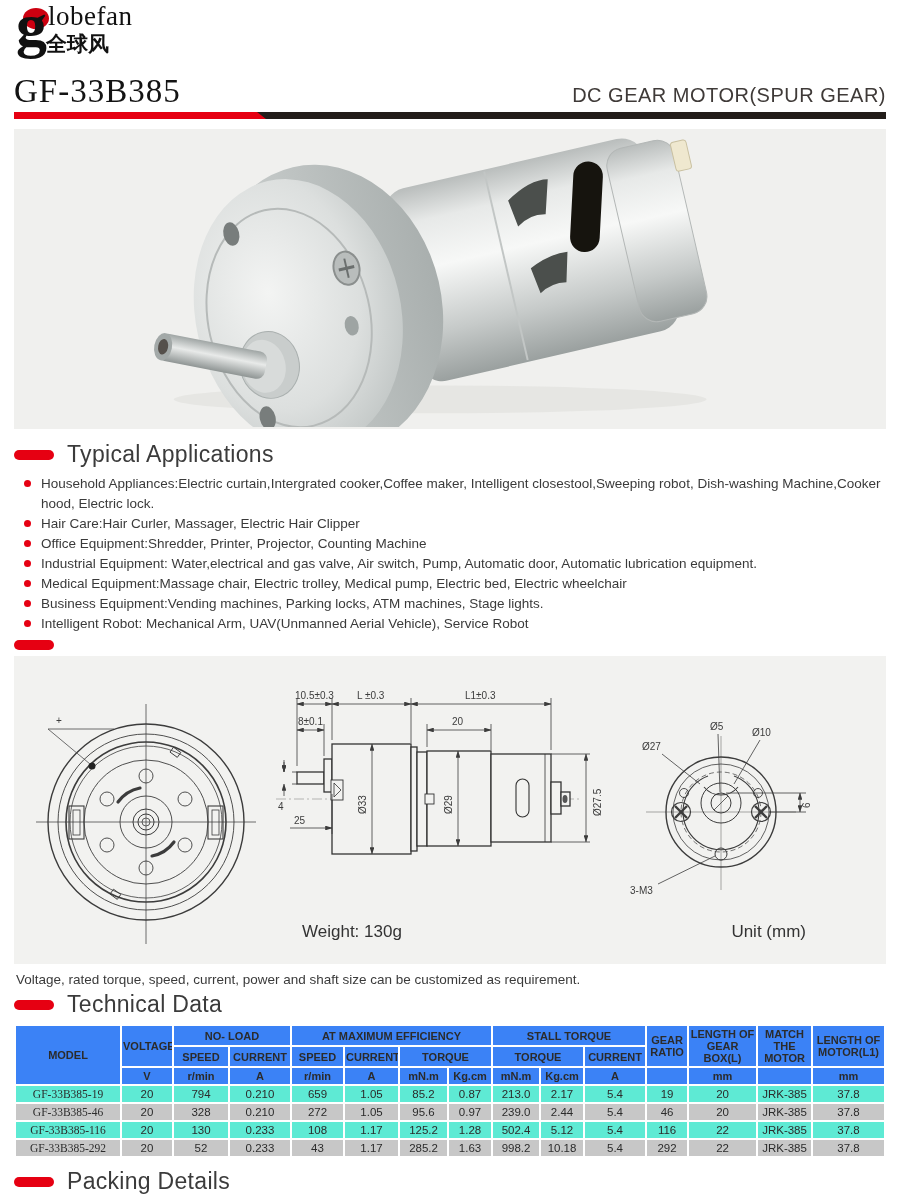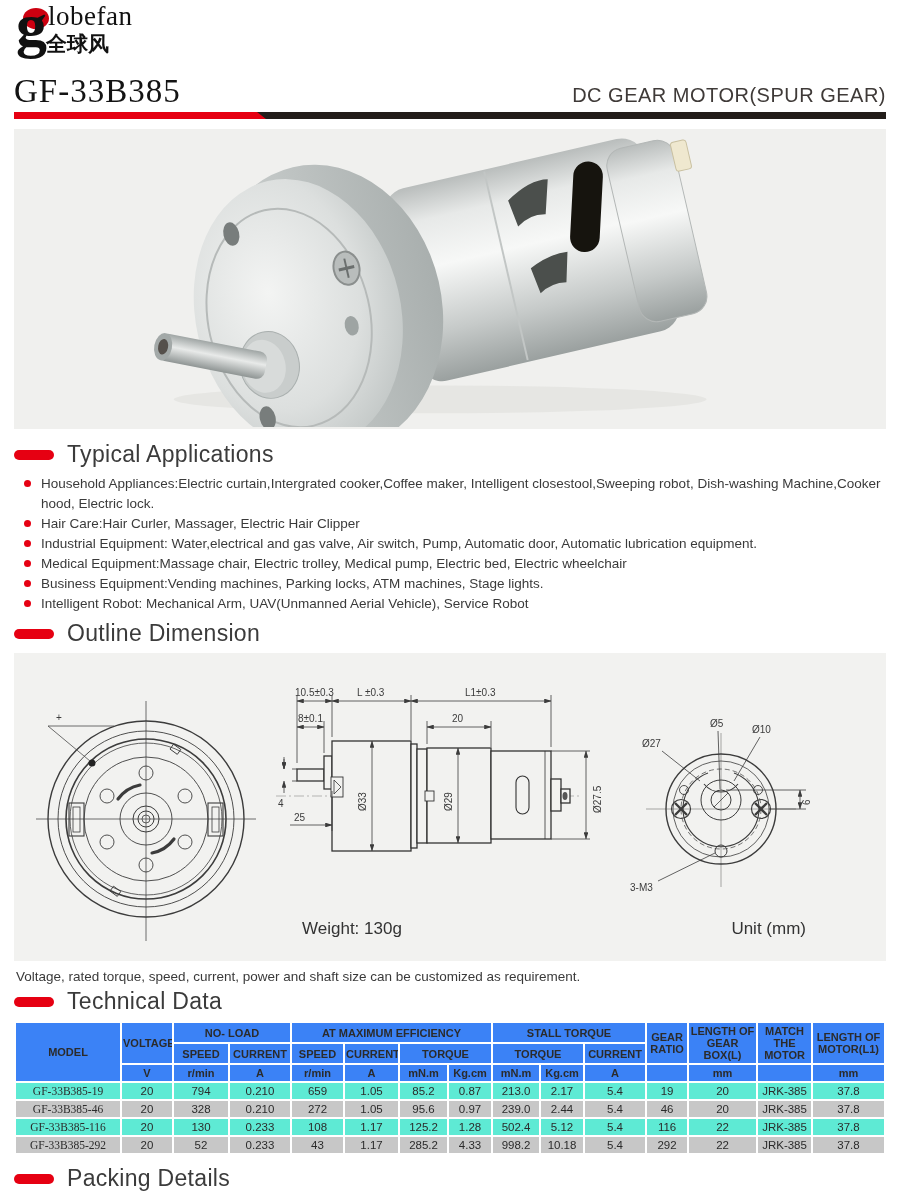--- a/index.html
+++ b/index.html
@@ -131,29 +131,29 @@
     </svg>
   </div>
 
   <div class="sec-head">
     <span class="sec-dash"></span>
     <span class="sec-title">Typical Applications</span>
   </div>
   <div class="apps">
     <div class="app-item"><span class="app-bullet"></span><span>Household Appliances:Electric curtain,Intergrated cooker,Coffee maker, Intelligent closestool,Sweeping robot, Dish-washing Machine,Cooker hood, Electric lock.</span></div>
     <div class="app-item"><span class="app-bullet"></span><span>Hair Care:Hair Curler, Massager, Electric Hair Clipper</span></div>
+    <div class="app-item"><span class="app-bullet"></span><span>Office Equipment:Shredder, Printer, Projector, Counting Machine</span></div>
     <div class="app-item"><span class="app-bullet"></span><span>Industrial Equipment: Water,electrical and gas valve, Air switch, Pump, Automatic door, Automatic lubrication equipment.</span></div>
     <div class="app-item"><span class="app-bullet"></span><span>Medical Equipment:Massage chair, Electric trolley, Medical pump, Electric bed, Electric wheelchair</span></div>
     <div class="app-item"><span class="app-bullet"></span><span>Business Equipment:Vending machines, Parking locks, ATM machines, Stage lights.</span></div>
     <div class="app-item"><span class="app-bullet"></span><span>Intelligent Robot: Mechanical Arm, UAV(Unmanned Aerial Vehicle), Service Robot</span></div>
   </div>
 
   <div class="sec-head" style="margin-top:6px">
     <span class="sec-dash"></span>
-    <span class="sec-title">Outline Dimension</span>
   </div>
 
   <div class="draw-box">
 
     <svg class="svg-front" width="235" height="268" viewBox="0 0 235 268">
       <g stroke="#4a4a4a" fill="none" stroke-width="0.8">
         <line x1="8" y1="138" x2="228" y2="138"></line>
         <line x1="118" y1="20" x2="118" y2="260"></line>
       </g>
       <g stroke="#3c3c3c" fill="none">
@@ -416,21 +416,21 @@
       <td>37.8</td>
     </tr>
     <tr class="r-dark">
       <td class="model-cell">GF-33B385-292</td>
       <td>20</td>
       <td>52</td>
       <td>0.233</td>
       <td>43</td>
       <td>1.17</td>
       <td>285.2</td>
-      <td>4.33</td>
+      <td>1.63</td>
       <td>998.2</td>
       <td>10.18</td>
       <td>5.4</td>
       <td>292</td>
       <td>22</td>
       <td>JRK-385</td>
       <td>37.8</td>
     </tr>
   </tbody>
     </table>

